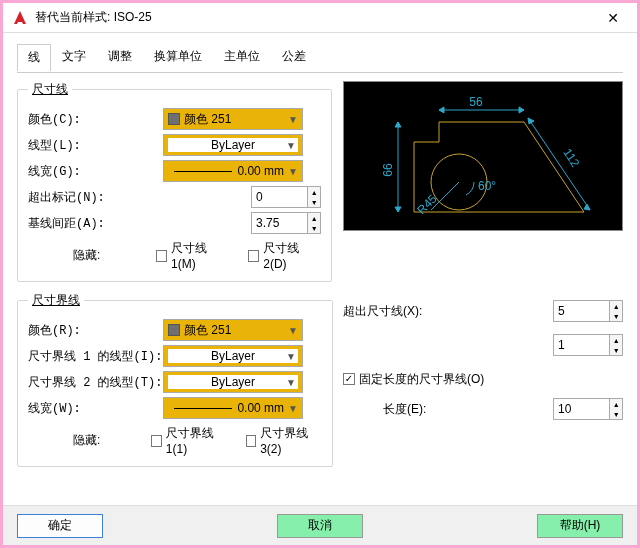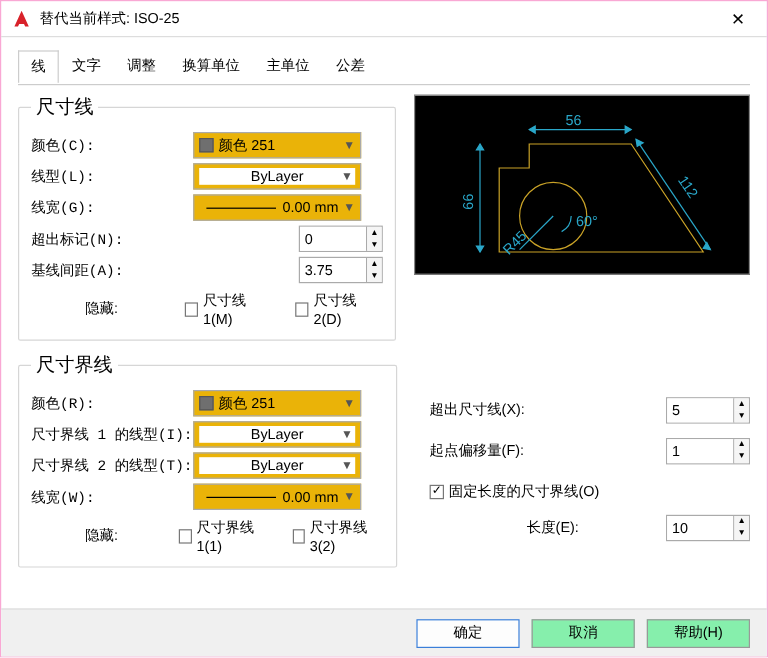--- a/index.html
+++ b/index.html
@@ -1,52 +1,52 @@
 <!DOCTYPE html>
 <html><head>
 <meta charset="utf-8">
 <style>
 * { box-sizing: border-box; font-family: "Microsoft YaHei", "Segoe UI", sans-serif; font-size: 12px; }
 body { margin: 0; background: #fff; }
-.window { width: 640px; height: 548px; border: 1px solid #f9a8d4; background: #fff; display: flex; flex-direction: column; }
+.window { width: 640px; height: 548px; border: 3px solid #f9a8d4; background: #fff; display: flex; flex-direction: column; }
 .titlebar { height: 30px; display: flex; align-items: center; padding: 0 4px; border-bottom: 1px solid #ddd; position: relative; }
 .titlebar .appicon { width: 18px; height: 18px; margin: 0 6px 0 4px; display:inline-flex; align-items:center; justify-content:center; }
 .titlebar .title { flex: 1; font-size: 12px; }
 .titlebar .close { width: 40px; height: 28px; display:flex; align-items:center; justify-content:center; font-size: 14px; cursor: pointer; }
 .content { flex: 1; padding: 10px 14px 8px 14px; }
 .tabs { display: flex; align-items: flex-end; margin-bottom: 2px; }
 .tab { padding: 4px 10px 5px 10px; border: 1px solid transparent; border-bottom: none; cursor: pointer; color: #000; }
 .tab.active { border-color: #ccc; background: #fff; position: relative; top: 1px; }
 .tabline { border-bottom: 1px solid #ccc; margin-bottom: 8px; }
 fieldset { border: 1px solid #d6d6d6; border-radius: 2px; padding: 6px 10px 10px 10px; margin: 0 0 10px 0; }
-fieldset legend { padding: 0 4px; font-size: 16px; }
+fieldset legend { padding: 0 4px; font-size: 12px; text-decoration: underline; }
 .row { display: flex; align-items: center; margin: 4px 0; min-height: 22px; }
 .lbl { width: 135px; font-family: Liberation Mono, monospace; }
 .lbl2 { width: 120px; }
 .ctl { flex: 0 0 140px; }
 select, .combo { width: 140px; height: 22px; border: 1px solid #aaa; background: #eab308; padding: 0 4px; display: inline-flex; align-items: center; }
 .combo { justify-content: space-between; position:relative; }
 .combo .swatch { width: 12px; height: 12px; background: #6f6f6f; border: 1px solid #555; margin-right: 4px; }
 .combo .txt { flex:1; }
 .combo .caret { font-size: 10px; color:#555; }
 .spinner { display: inline-flex; width: 70px; height: 22px; border: 1px solid #aaa; align-items:stretch; }
 .spinner input { border:none; width: 100%; padding: 0 4px; font-size: 12px; outline:none; }
 .spinner .spbtns { width: 16px; display:flex; flex-direction:column; border-left:1px solid #aaa; }
 .spinner .spbtns div { flex:1; display:flex; align-items:center; justify-content:center; font-size:7px; cursor:pointer; background:#f5f5f5; }
 .chkrow { display:flex; align-items:center; gap: 18px; padding-left: 0px; margin-top: 6px; margin-left: 45px; }
 .chkrow .lblhide { width: 70px; }
 .chk { display:inline-flex; align-items:center; gap:4px; cursor:pointer; }
 .chk .box { width: 12px; height: 12px; border: 1px solid #777; display:inline-flex; align-items:center; justify-content:center; font-size:10px; color:#000; line-height:1; }
 .preview { width: 280px; height: 150px; background: #000; border: 1px solid #888; margin-left: auto; position: relative; }
 .toprow { display:flex; gap: 10px; }
 .leftcol { width: 298px; }
-.lower { display:flex; gap: 27px; align-items: center; }
+.lower { display:flex; gap: 10px; }
 .lowerL { width: 316px; }
 .lowerR { flex:1; padding-top: 4px; }
-.btnbar { height: 40px; background:#f0f0f0; display:flex; align-items:center; justify-content:flex-end; gap: 10px; padding: 0 14px; border-top:1px solid #ddd; }
+.btnbar { height: 40px; background:#f0f0f0; display:flex; align-items:center; justify-content:space-between; gap: 10px; padding: 0 14px; border-top:1px solid #ddd; }
 button.btn { width: 86px; height: 24px; border: 1px solid #999; background: #86efac; cursor:pointer; font-size:12px; }
 button.btn.primary { border: 1px solid #3b7fd9; background:#fdfdfd; }
 </style>
 </head>
 <body>
 
 <div class="window">
   <div class="titlebar">
     <span class="appicon">
       <svg width="16" height="16" viewBox="0 0 16 16">
@@ -226,38 +226,37 @@
           <div style="flex:1"></div>
           <div class="spinner">
             <input value="5" style="">
             <div class="spbtns">
                 <div>▲</div>
                 <div>▼</div>
               </div>
           </div>
         </div>
         <div class="row" style="margin-top:12px;">
-          <div class="lbl2">起点偏移量(F):</div>
           <div style="flex:1"></div>
           <div class="spinner">
             <input value="1" style="">
             <div class="spbtns">
                 <div>▲</div>
                 <div>▼</div>
               </div>
           </div>
         </div>
         <div class="row" style="margin-top:12px;">
           <label class="chk">
             <span class="box">✓</span>
             <span>固定长度的尺寸界线(O)</span>
           </label>
         </div>
         <div class="row" style="margin-top:8px; padding-left:40px;">
-          <div style="width:80px;margin-left:41px;">长度(E):</div>
+          <div style="width:80px;">长度(E):</div>
           <div style="flex:1"></div>
           <div class="spinner">
             <input value="10" style="">
             <div class="spbtns">
                 <div>▲</div>
                 <div>▼</div>
               </div>
           </div>
         </div>
       </div>

